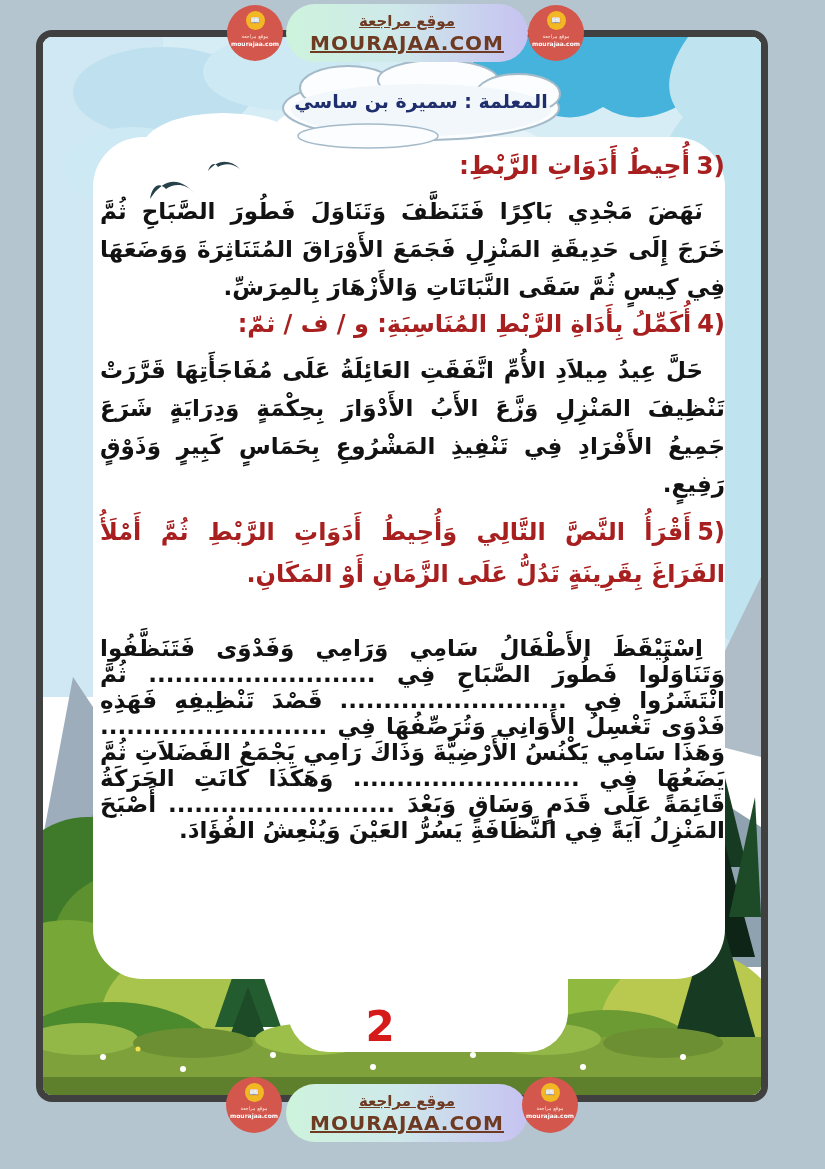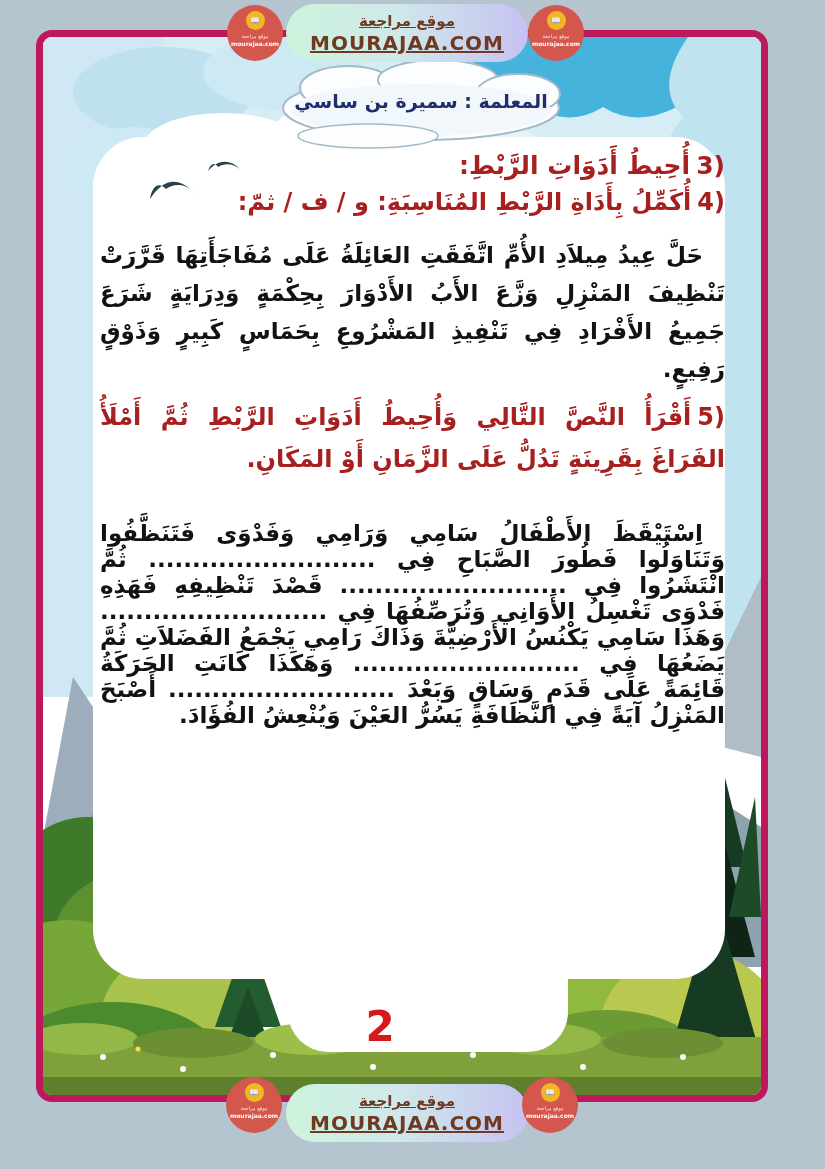--- a/index.html
+++ b/index.html
@@ -17,21 +17,21 @@
     font-family:"DejaVu Sans", sans-serif;
     background:#b4c5cf;
     position:relative;
     overflow:hidden;
   }
   .page{position:absolute;inset:0;background:#b4c5cf;}
 
   
   .card{
     position:absolute;left:36px;top:30px;width:732px;height:1072px;
-    background:#ffffff;border:7px solid #be185d;border-radius:16px;
+    background:#ffffff;border:7px solid #404040;border-radius:16px;
     overflow:hidden;
   }
   .card-inner{position:absolute;inset:0;}
   .landscape{position:absolute;left:0;top:0;width:718px;height:1058px;z-index:1;}
   .textbg{
     position:absolute;left:50px;top:100px;width:632px;height:842px;
     background:#ffffff;border-radius:50px;z-index:2;
   }
   .textbg2{
     position:absolute;left:245px;top:880px;width:280px;height:135px;
@@ -48,21 +48,21 @@
     color:var(--heading-red,#a81f1f);
     font-size:25px;font-weight:bold;text-align:right;line-height:36px;
   }
   .ex-num{direction:ltr;unicode-bidi:isolate;display:inline-block;margin-left:6px;}
   .ex-body{
     font-size:23px;font-weight:bold;text-align:justify;line-height:38px;
     text-indent:22px;
   }
   .m-ex3-body{margin-top:8px;}
   .m-ex4-title{font-size:24px;}
-  .m-ex4-body{margin-top:16px;}
+  .m-ex4-body{margin-top:9px;}
   .m-ex5-title{
     margin-top:8px;font-size:24px;line-height:42px;
     text-align:justify;text-indent:0;
   }
   .m-ex5-body{margin-top:40px;line-height:26px;}
 
   .page-number{
     position:absolute;left:340px;top:1002px;width:80px;z-index:12;
     text-align:center;color:var(--page-number-red,#d61a1a);
     font-size:42px;font-weight:bold;
@@ -198,20 +198,21 @@
 
       <svg class="birds" width="130" height="70" viewBox="0 0 130 70">
         <path d="M12 62 C26 40 42 40 56 56 C48 46 36 46 28 52 C20 44 14 50 12 62 Z" fill="#27414a"></path>
         <path d="M70 34 C80 22 92 22 102 32 C95 26 86 26 80 30 C76 24 72 28 70 34 Z" fill="#27414a"></path>
       </svg>
 
       <div class="content">
         <div class="ex-title">
           <span class="ex-num">3)</span><span>أُحِيطُ أَدَوَاتِ الرَّبْطِ:</span>
         </div>
+        <p class="ex-body m-ex3-body">نَهَضَ مَجْدِي بَاكِرًا فَتَنَظَّفَ وَتَنَاوَلَ فَطُورَ الصَّبَاحِ ثُمَّ خَرَجَ إِلَى حَدِيقَةِ المَنْزِلِ فَجَمَعَ الأَوْرَاقَ المُتَنَاثِرَةَ وَوَضَعَهَا فِي كِيسٍ ثُمَّ سَقَى النَّبَاتَاتِ وَالأَزْهَارَ بِالمِرَشِّ.</p>
 
         <div class="ex-title m-ex4-title">
           <span class="ex-num">4)</span><span>أُكَمِّلُ بِأَدَاةِ الرَّبْطِ المُنَاسِبَةِ: و / ف / ثمّ:</span>
         </div>
         <p class="ex-body m-ex4-body">حَلَّ عِيدُ مِيلاَدِ الأُمِّ اتَّفَقَتِ العَائِلَةُ عَلَى مُفَاجَأَتِهَا قَرَّرَتْ تَنْظِيفَ المَنْزِلِ وَزَّعَ الأَبُ الأَدْوَارَ بِحِكْمَةٍ وَدِرَايَةٍ شَرَعَ جَمِيعُ الأَفْرَادِ فِي تَنْفِيذِ المَشْرُوعِ بِحَمَاسٍ كَبِيرٍ وَذَوْقٍ رَفِيعٍ.</p>
 
         <div class="ex-title m-ex5-title">
           <span class="ex-num">5)</span><span>أَقْرَأُ النَّصَّ التَّالِي وَأُحِيطُ أَدَوَاتِ الرَّبْطِ ثُمَّ أَمْلَأُ الفَرَاغَ بِقَرِينَةٍ تَدُلُّ عَلَى الزَّمَانِ أَوْ المَكَانِ.</span>
         </div>
         <p class="ex-body m-ex5-body">اِسْتَيْقَظَ الأَطْفَالُ سَامِي وَرَامِي وَفَدْوَى فَتَنَظَّفُوا وَتَنَاوَلُوا فَطُورَ الصَّبَاحِ فِي .......................... ثُمَّ انْتَشَرُوا فِي .......................... قَصْدَ تَنْظِيفِهِ فَهَذِهِ فَدْوَى تَغْسِلُ الأَوَانِي وَتُرَصِّفُهَا فِي .......................... وَهَذَا سَامِي يَكْنُسُ الأَرْضِيَّةَ وَذَاكَ رَامِي يَجْمَعُ الفَضَلاَتِ ثُمَّ يَضَعُهَا فِي .......................... وَهَكَذَا كَانَتِ الحَرَكَةُ قَائِمَةً عَلَى قَدَمٍ وَسَاقٍ وَبَعْدَ .......................... أَصْبَحَ المَنْزِلُ آيَةً فِي النَّظَافَةِ يَسُرُّ العَيْنَ وَيُنْعِشُ الفُؤَادَ.</p>

